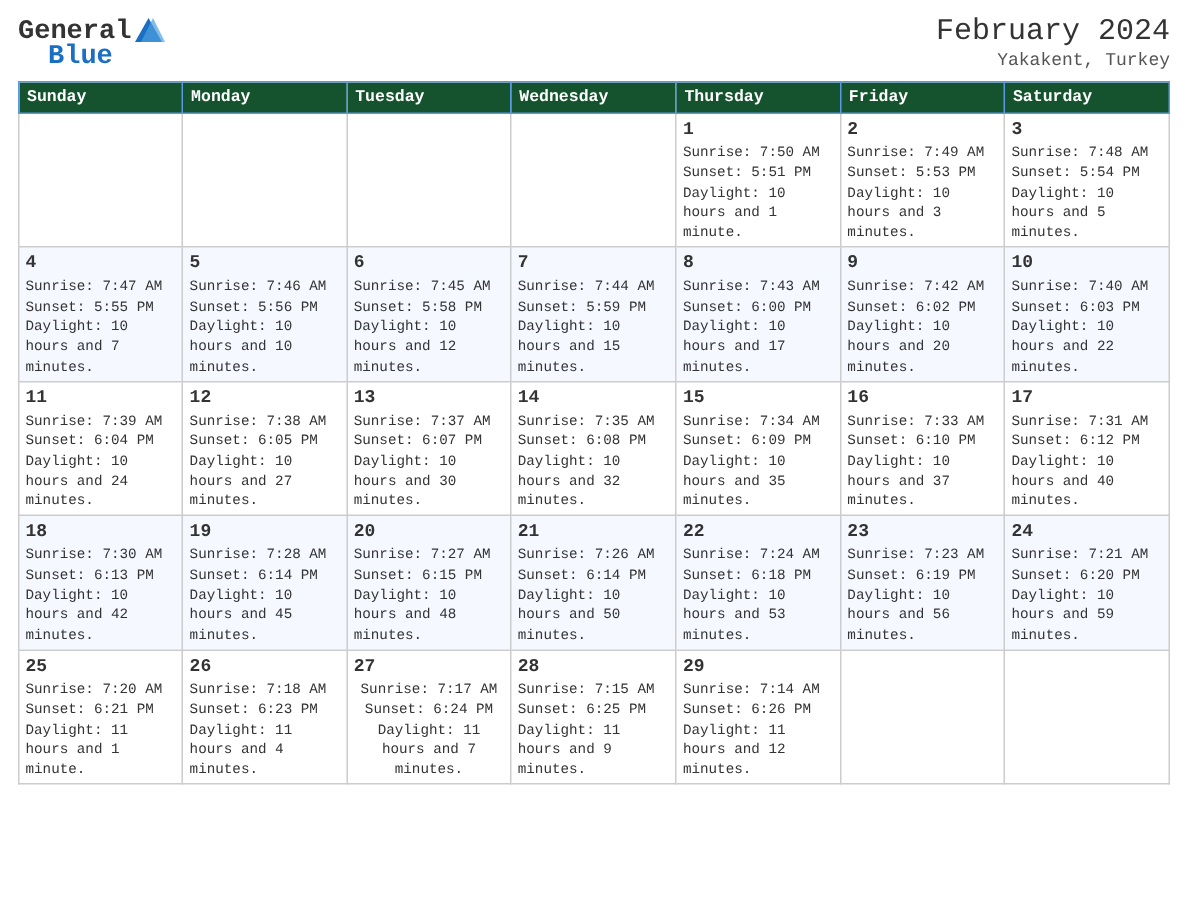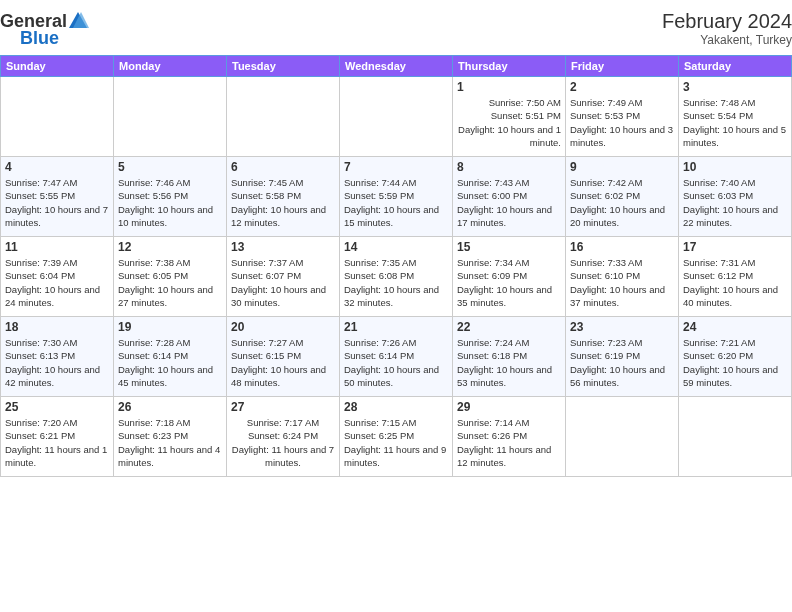--- a/index.html
+++ b/index.html
@@ -6,21 +6,22 @@
     body {
       font-family: Arial, sans-serif;
       background: #fff;
       width: 792px;
       height: 612px;
       overflow: hidden;
     }
     .page {
       width: 792px;
       height: 612px;
-      padding: 10px 0;
+      padding: 10px 12px;
+      font-family: Liberation Mono, monospace;
     }
     .header {
       display: flex;
       justify-content: space-between;
       align-items: flex-start;
       margin-bottom: 6px;
     }
     .logo {
       display: flex;
       align-items: center;
@@ -79,21 +80,21 @@
     .empty-cell {
       background: #f9f9f9;
     }
     tr:nth-child(even) td {
       background-color: #f5f8ff;
     }
     tr:nth-child(odd) td {
       background-color: #ffffff;
     }
     .calendar thead tr th {
-      background-color: #8b5cf6;
+      background-color: #14532d;
     }
   </style>
 </head>
 <body>
 
 <div class="page">
   <div class="header">
     <div class="logo">
       <div style="display:flex;flex-direction:column;align-items:flex-start;">
         <div style="display:flex;align-items:center;">
@@ -125,21 +126,21 @@
         </tr>
     </thead>
     <tbody id="calendar-body">
     <tr>
           <td class="empty-cell"></td>
           <td class="empty-cell"></td>
           <td class="empty-cell"></td>
           <td class="empty-cell"></td>
           <td>
             <span class="day-number">1</span>
-            <div class="day-info" style="white-space: pre-line; text-align: right;">Sunrise: 7:50 AM
+            <div class="day-info" style="white-space: pre-line;">Sunrise: 7:50 AM
 Sunset: 5:51 PM
 Daylight: 10 hours and 1 minute.</div>
           </td>
           <td>
             <span class="day-number">2</span>
             <div class="day-info" style="white-space: pre-line;">Sunrise: 7:49 AM
 Sunset: 5:53 PM
 Daylight: 10 hours and 3 minutes.</div>
           </td>
           <td>

